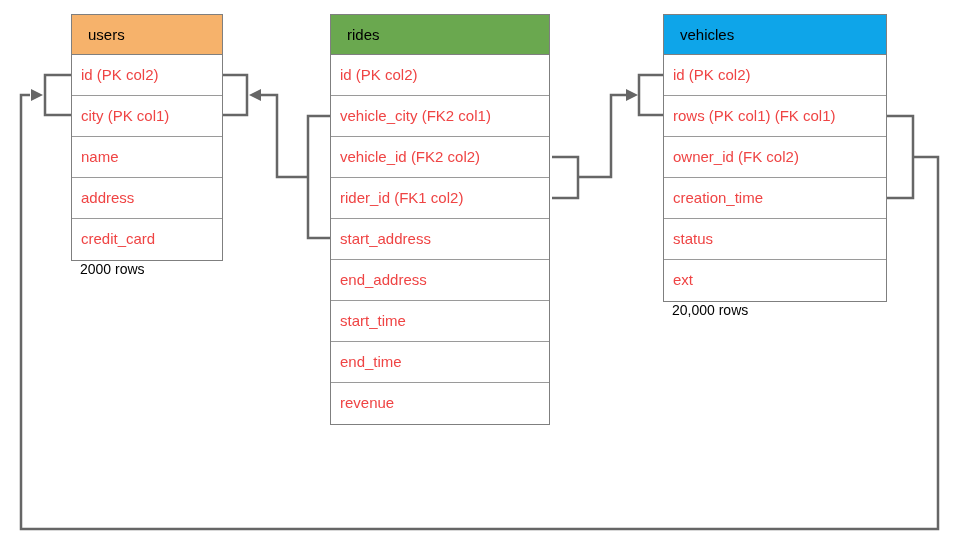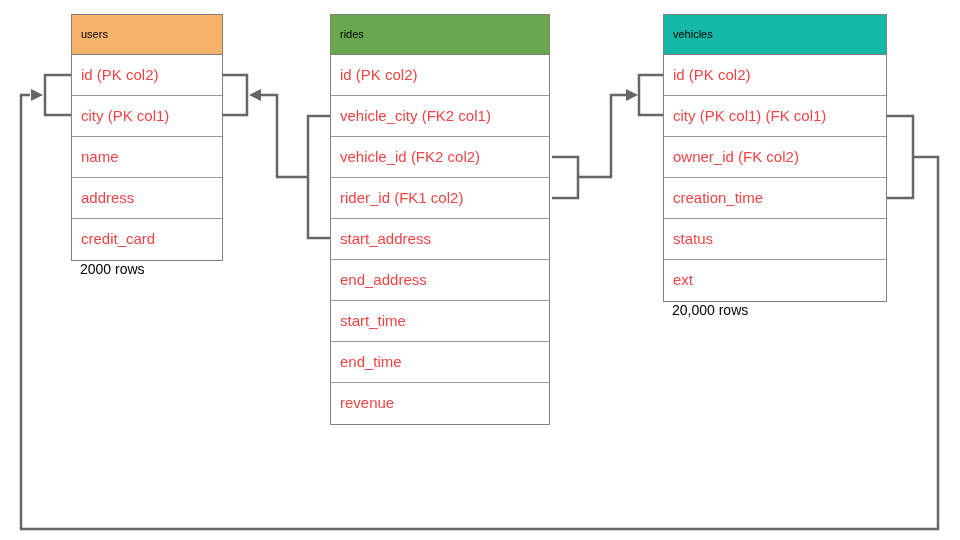--- a/index.html
+++ b/index.html
@@ -28,28 +28,28 @@
   }
   .tbl-box {
     box-sizing: border-box;
     background: #ffffff;
     border: 1px solid #7f7f7f;
   }
   .hdr {
     box-sizing: border-box;
     height: 40px;
     line-height: 39px;
-    padding-left: 9px;
-    font-size: 11px;
+    padding-left: 16px;
+    font-size: 15px;
     color: #000000;
     border-bottom: 1px solid #7f7f7f;
   }
   .hdr-users    { background: #f6b26b; }
   .hdr-rides    { background: #6aa84f; }
-  .hdr-vehicles { background: #14b8a6; }
+  .hdr-vehicles { background: #0ea5e9; }
   .row {
     box-sizing: border-box;
     height: 41px;
     line-height: 40px;
     padding-left: 9px;
     font-size: 15px;
     color: #ef4444;
     border-bottom: 1px solid #9a9a9a;
     white-space: nowrap;
     overflow: hidden;
@@ -124,21 +124,21 @@
       <div class="row">start_time</div>
       <div class="row">end_time</div>
       <div class="row">revenue</div>
     </div>
   </div>
 
   <div class="tbl" style="left:663px; top:14px; width:224px;">
     <div class="tbl-box">
       <div class="hdr hdr-vehicles">vehicles</div>
       <div class="row">id (PK col2)</div>
-      <div class="row">city (PK col1) (FK col1)</div>
+      <div class="row">rows (PK col1) (FK col1)</div>
       <div class="row">owner_id (FK col2)</div>
       <div class="row">creation_time</div>
       <div class="row">status</div>
       <div class="row">ext</div>
     </div>
     <div class="count">20,000 rows</div>
   </div>
 
 </div>
 

